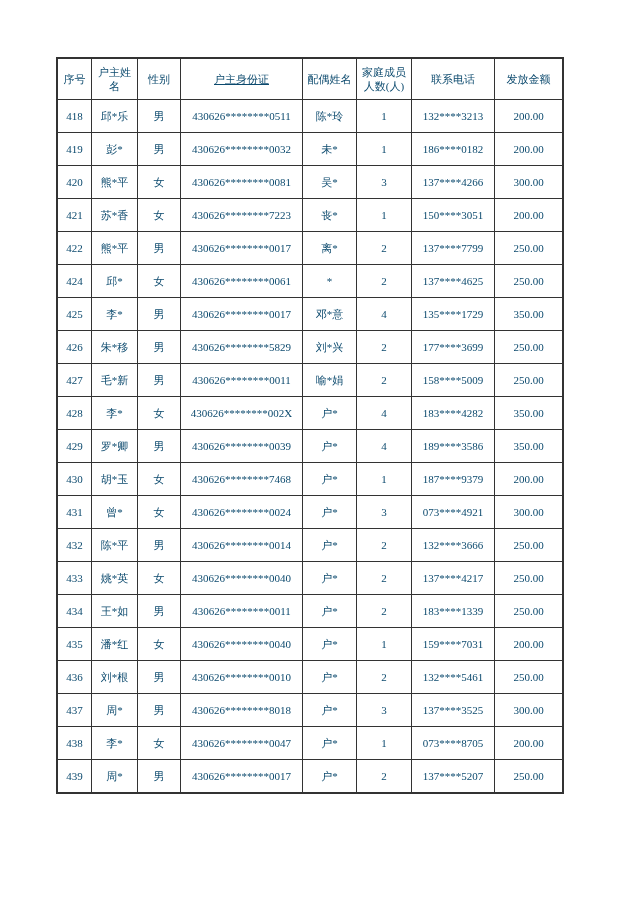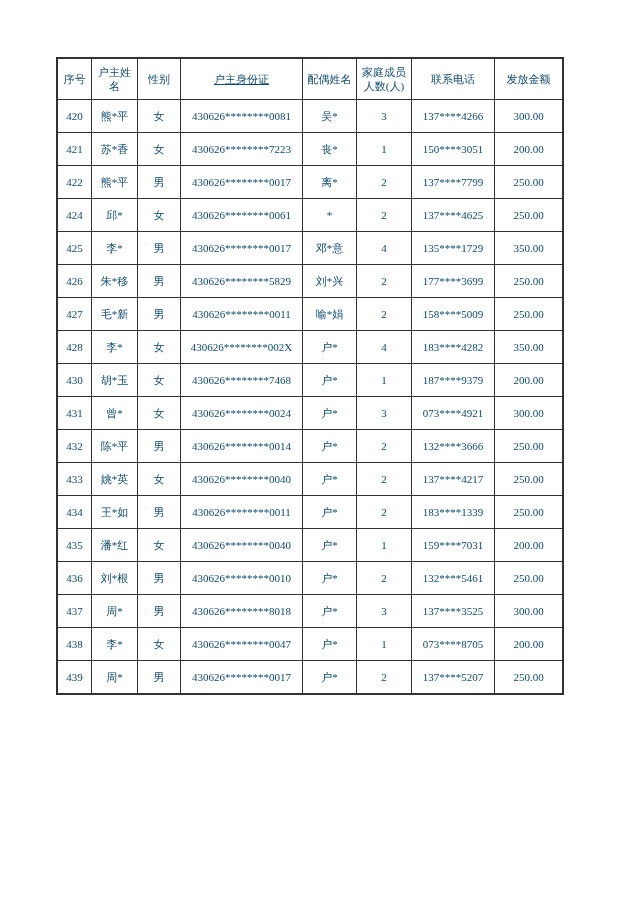--- a/index.html
+++ b/index.html
@@ -57,20 +57,40 @@
           <th style="width: 40px;">性别</th>
           <th style="width: 119px; text-decoration: underline;">户主身份证</th>
           <th style="width: 51px; font-family: Liberation Serif, serif;">配偶姓名</th>
           <th style="width: 52px;">家庭成员人数(人)</th>
           <th style="width: 80px;">联系电话</th>
           <th style="width: 65px; border-radius: 18px;">发放金额</th>
         </tr>
     </thead>
     <tbody>
         <tr>
+          <td>418</td>
+          <td>邱*乐</td>
+          <td>男</td>
+          <td>430626********0511</td>
+          <td>陈*玲</td>
+          <td>1</td>
+          <td>132****3213</td>
+          <td>200.00</td>
+        </tr>
+        <tr>
+          <td>419</td>
+          <td>彭*</td>
+          <td>男</td>
+          <td>430626********0032</td>
+          <td>未*</td>
+          <td>1</td>
+          <td>186****0182</td>
+          <td>200.00</td>
+        </tr>
+        <tr>
           <td>420</td>
           <td>熊*平</td>
           <td>女</td>
           <td>430626********0081</td>
           <td>吴*</td>
           <td>3</td>
           <td>137****4266</td>
           <td>300.00</td>
         </tr>
         <tr>
@@ -137,20 +157,30 @@
           <td>428</td>
           <td>李*</td>
           <td>女</td>
           <td>430626********002X</td>
           <td>户*</td>
           <td>4</td>
           <td>183****4282</td>
           <td>350.00</td>
         </tr>
         <tr>
+          <td>429</td>
+          <td>罗*卿</td>
+          <td>男</td>
+          <td>430626********0039</td>
+          <td>户*</td>
+          <td>4</td>
+          <td>189****3586</td>
+          <td>350.00</td>
+        </tr>
+        <tr>
           <td>430</td>
           <td>胡*玉</td>
           <td>女</td>
           <td>430626********7468</td>
           <td>户*</td>
           <td>1</td>
           <td>187****9379</td>
           <td>200.00</td>
         </tr>
         <tr>

